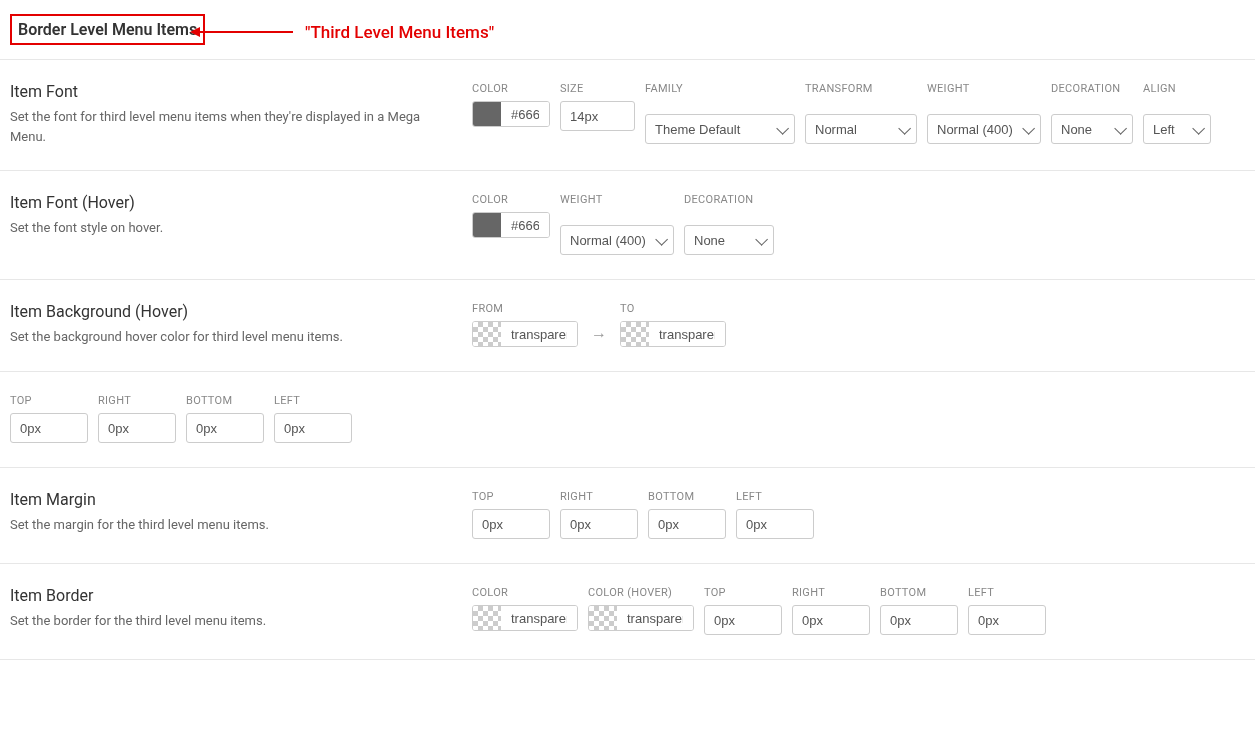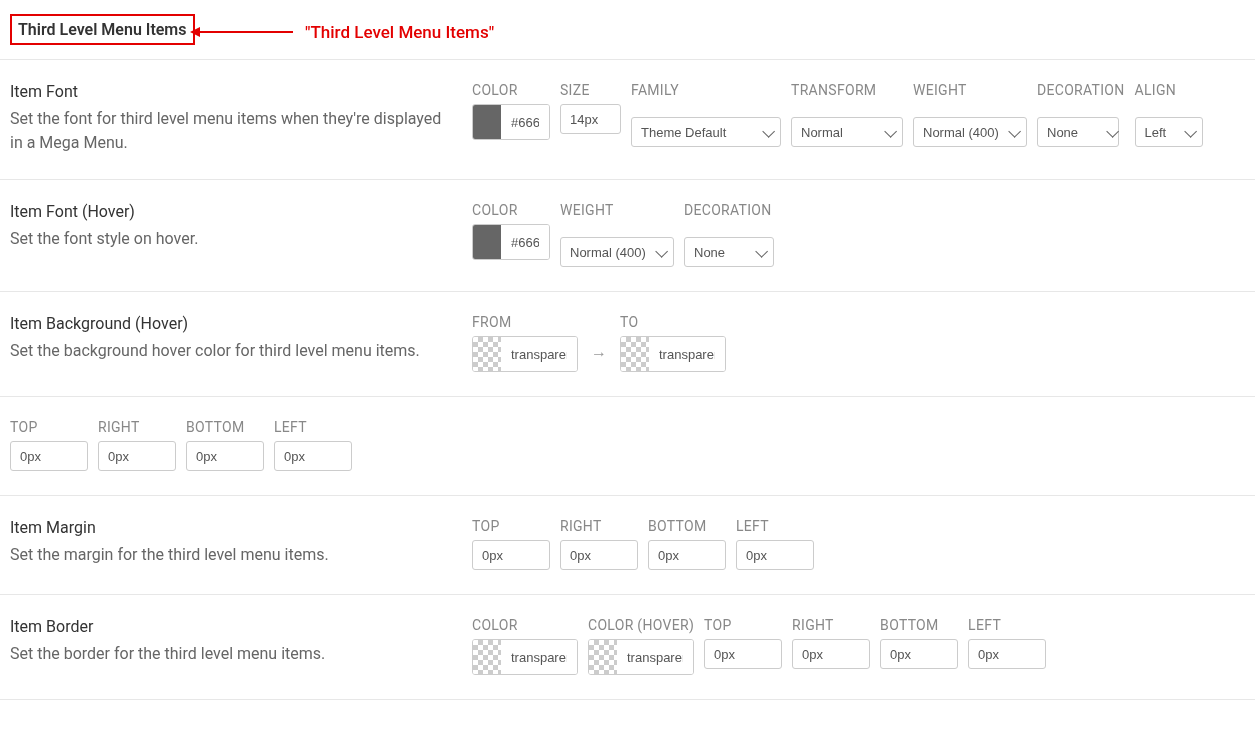--- a/index.html
+++ b/index.html
@@ -66,46 +66,46 @@
   flex-shrink: 0;
   padding-right: 16px;
 }
 .setting-label h3 {
   font-size: 16px;
   font-weight: 400;
   color: #333;
   margin-bottom: 6px;
 }
 .setting-label p {
-  font-size: 16px;
+  font-size: 13px;
   color: #666;
   line-height: 1.5;
 }
 .setting-controls {
   display: flex;
   gap: 10px;
   flex-wrap: nowrap;
 }
 .control-group {
   display: flex;
   flex-direction: column;
 }
 .control-label {
-  font-size: 14px;
+  font-size: 11px;
   color: #888;
   text-transform: uppercase;
   letter-spacing: 0.3px;
   margin-bottom: 6px;
 }
 .color-field {
   display: flex;
   align-items: center;
   border: 1px solid #ccc;
   border-radius: 3px;
-  height: 36px;
+  height: 26px;
   overflow: hidden;
 }
 .color-swatch {
   width: 28px;
   height: 100%;
   flex-shrink: 0;
   cursor: pointer;
 }
 .swatch-666 { background: #666; }
 .swatch-transparent {
@@ -129,21 +129,21 @@
   width: 48px;
 }
 .color-value.wide { width: 76px; }
 .text-input {
   border: 1px solid #ccc;
   border-radius: 3px;
   height: 30px;
   padding: 0 9px;
   font-size: 13px;
   color: #555;
-  width: 61px;
+  width: 75px;
   outline: none;
 }
 .select-input {
   border: 1px solid #ccc;
   border-radius: 3px;
   height: 30px;
   padding: 0 26px 0 9px;
   font-size: 13px;
   color: #555;
   background: #fff;
@@ -184,21 +184,21 @@
   font-size: 16px;
   padding-top: 16px;
   width: 22px;
 }
 </style>
 </head>
 <body>
 
 <div class="section-header">
   <span class="highlight-box">
-    <span class="section-title">Third Level Menu Items</span>
+    <span class="section-title">Border Level Menu Items</span>
   </span>
   <div class="annotation-arrow">
     <div class="arrow-line">
         <div class="arrow-head"></div>
       </div>
     <span class="annotation-text">"Third Level Menu Items"</span>
   </div>
 </div>
 
 <div class="setting-row">

